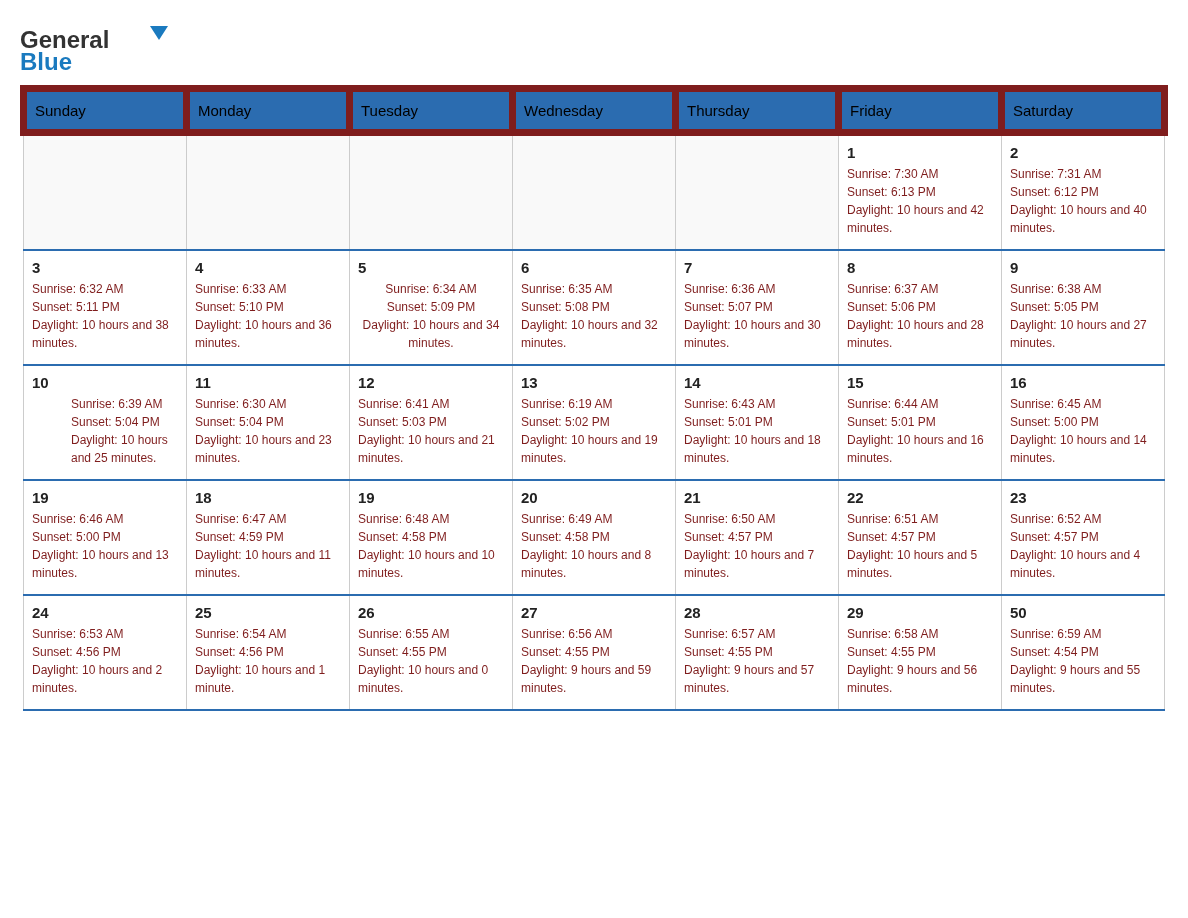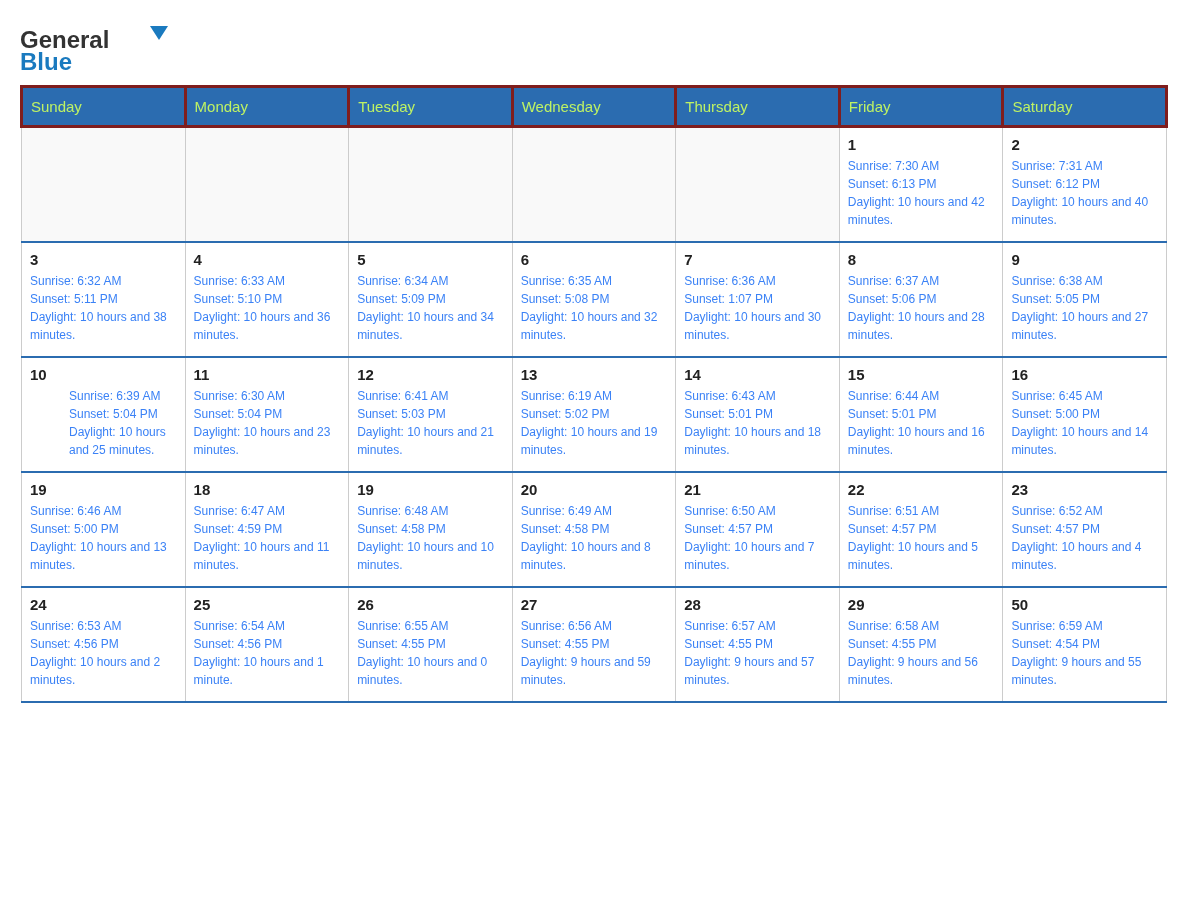--- a/index.html
+++ b/index.html
@@ -36,26 +36,26 @@
     }
     table {
       width: 100%;
       border-collapse: collapse;
       margin-top: 8px;
     }
     thead tr {
       background-color: #2b6cb0;
     }
     thead th {
-      color: #bef264;
+      color: #000000;
       font-size: 15px;
       font-weight: normal;
       padding: 10px 8px;
       text-align: left;
-      border: 3px solid #7f1d1d;
+      border: 7px solid #7f1d1d;
     }
     tbody tr {
       border-bottom: 2px solid #2b6cb0;
     }
     tbody td {
       vertical-align: top;
       padding: 8px 8px 12px 8px;
       border: 1px solid #ccc;
       border-bottom: none;
       font-size: 12.5px;
@@ -68,21 +68,21 @@
     }
     .day-number {
       font-size: 15px;
       font-weight: bold;
       color: #222;
       display: block;
       margin-bottom: 4px;
     }
     .day-info {
       font-size: 12px;
-      color: #3b82f6;
+      color: #7f1d1d;
       line-height: 1.5;
     }
     .empty-cell {
       background: #f9f9f9;
     }
   </style>
 </head>
 <body>
 
 <div class="header">
@@ -139,34 +139,34 @@
 Daylight: 10 hours and 38 minutes.</div>
         </td>
         <td>
           <span class="day-number">4</span>
           <div class="day-info" style="white-space: pre-line;">Sunrise: 6:33 AM
 Sunset: 5:10 PM
 Daylight: 10 hours and 36 minutes.</div>
         </td>
         <td>
           <span class="day-number">5</span>
-          <div class="day-info" style="white-space: pre-line;">Sunrise: 6:34 AM
+          <div class="day-info" style="white-space: pre-line; text-align: center;">Sunrise: 6:34 AM
 Sunset: 5:09 PM
 Daylight: 10 hours and 34 minutes.</div>
         </td>
         <td>
           <span class="day-number">6</span>
           <div class="day-info" style="white-space: pre-line;">Sunrise: 6:35 AM
 Sunset: 5:08 PM
 Daylight: 10 hours and 32 minutes.</div>
         </td>
         <td>
           <span class="day-number">7</span>
           <div class="day-info" style="white-space: pre-line;">Sunrise: 6:36 AM
-Sunset: 1:07 PM
+Sunset: 5:07 PM
 Daylight: 10 hours and 30 minutes.</div>
         </td>
         <td>
           <span class="day-number">8</span>
           <div class="day-info" style="white-space: pre-line;">Sunrise: 6:37 AM
 Sunset: 5:06 PM
 Daylight: 10 hours and 28 minutes.</div>
         </td>
         <td>
           <span class="day-number">9</span>

